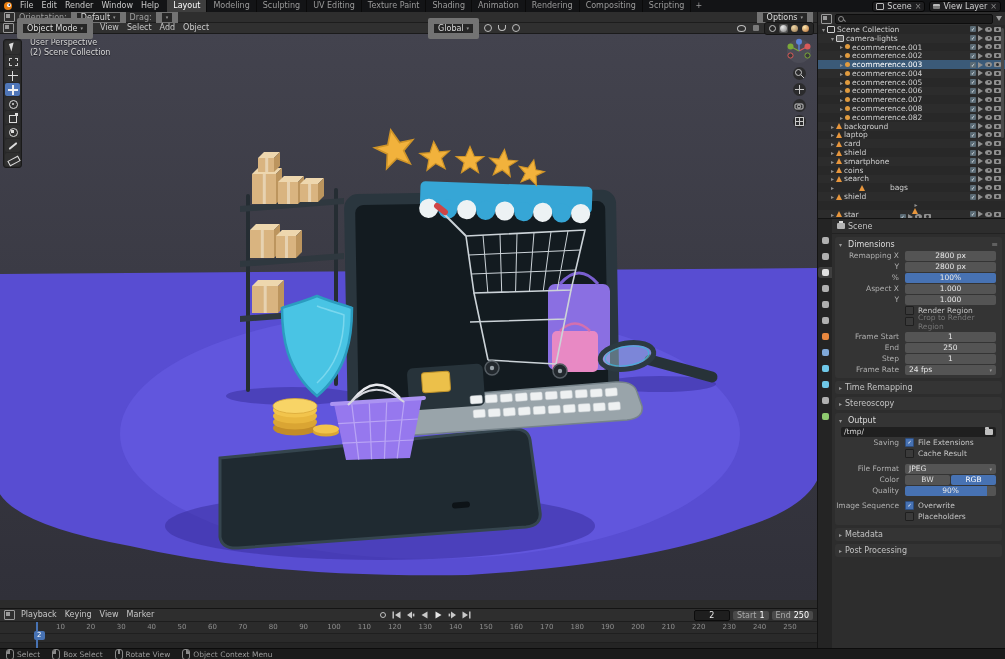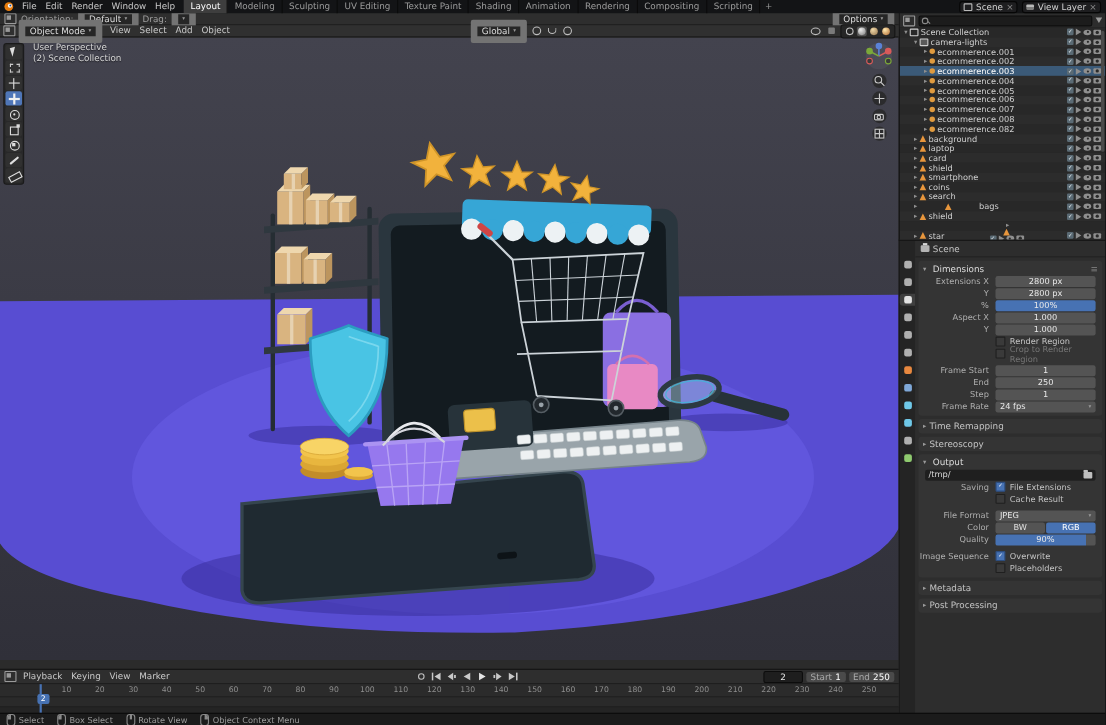--- a/index.html
+++ b/index.html
@@ -843,21 +843,21 @@
         <span>Scene</span>
       </div>
 
       <div class="pblock">
         <div class="phead">
           <span class="arr">▾</span>
           <span>Dimensions</span>
           <span class="more">≡</span>
         </div>
         <div class="prow">
-            <span class="plab">Extensions X</span>
+            <span class="plab">Remapping X</span>
             <span class="pval">2800 px</span>
           </div>
         <div class="prow">
             <span class="plab">Y</span>
             <span class="pval">2800 px</span>
           </div>
         <div class="prow">
             <span class="plab">%</span>
             <span class="pval slider100">100%</span>
           </div>

